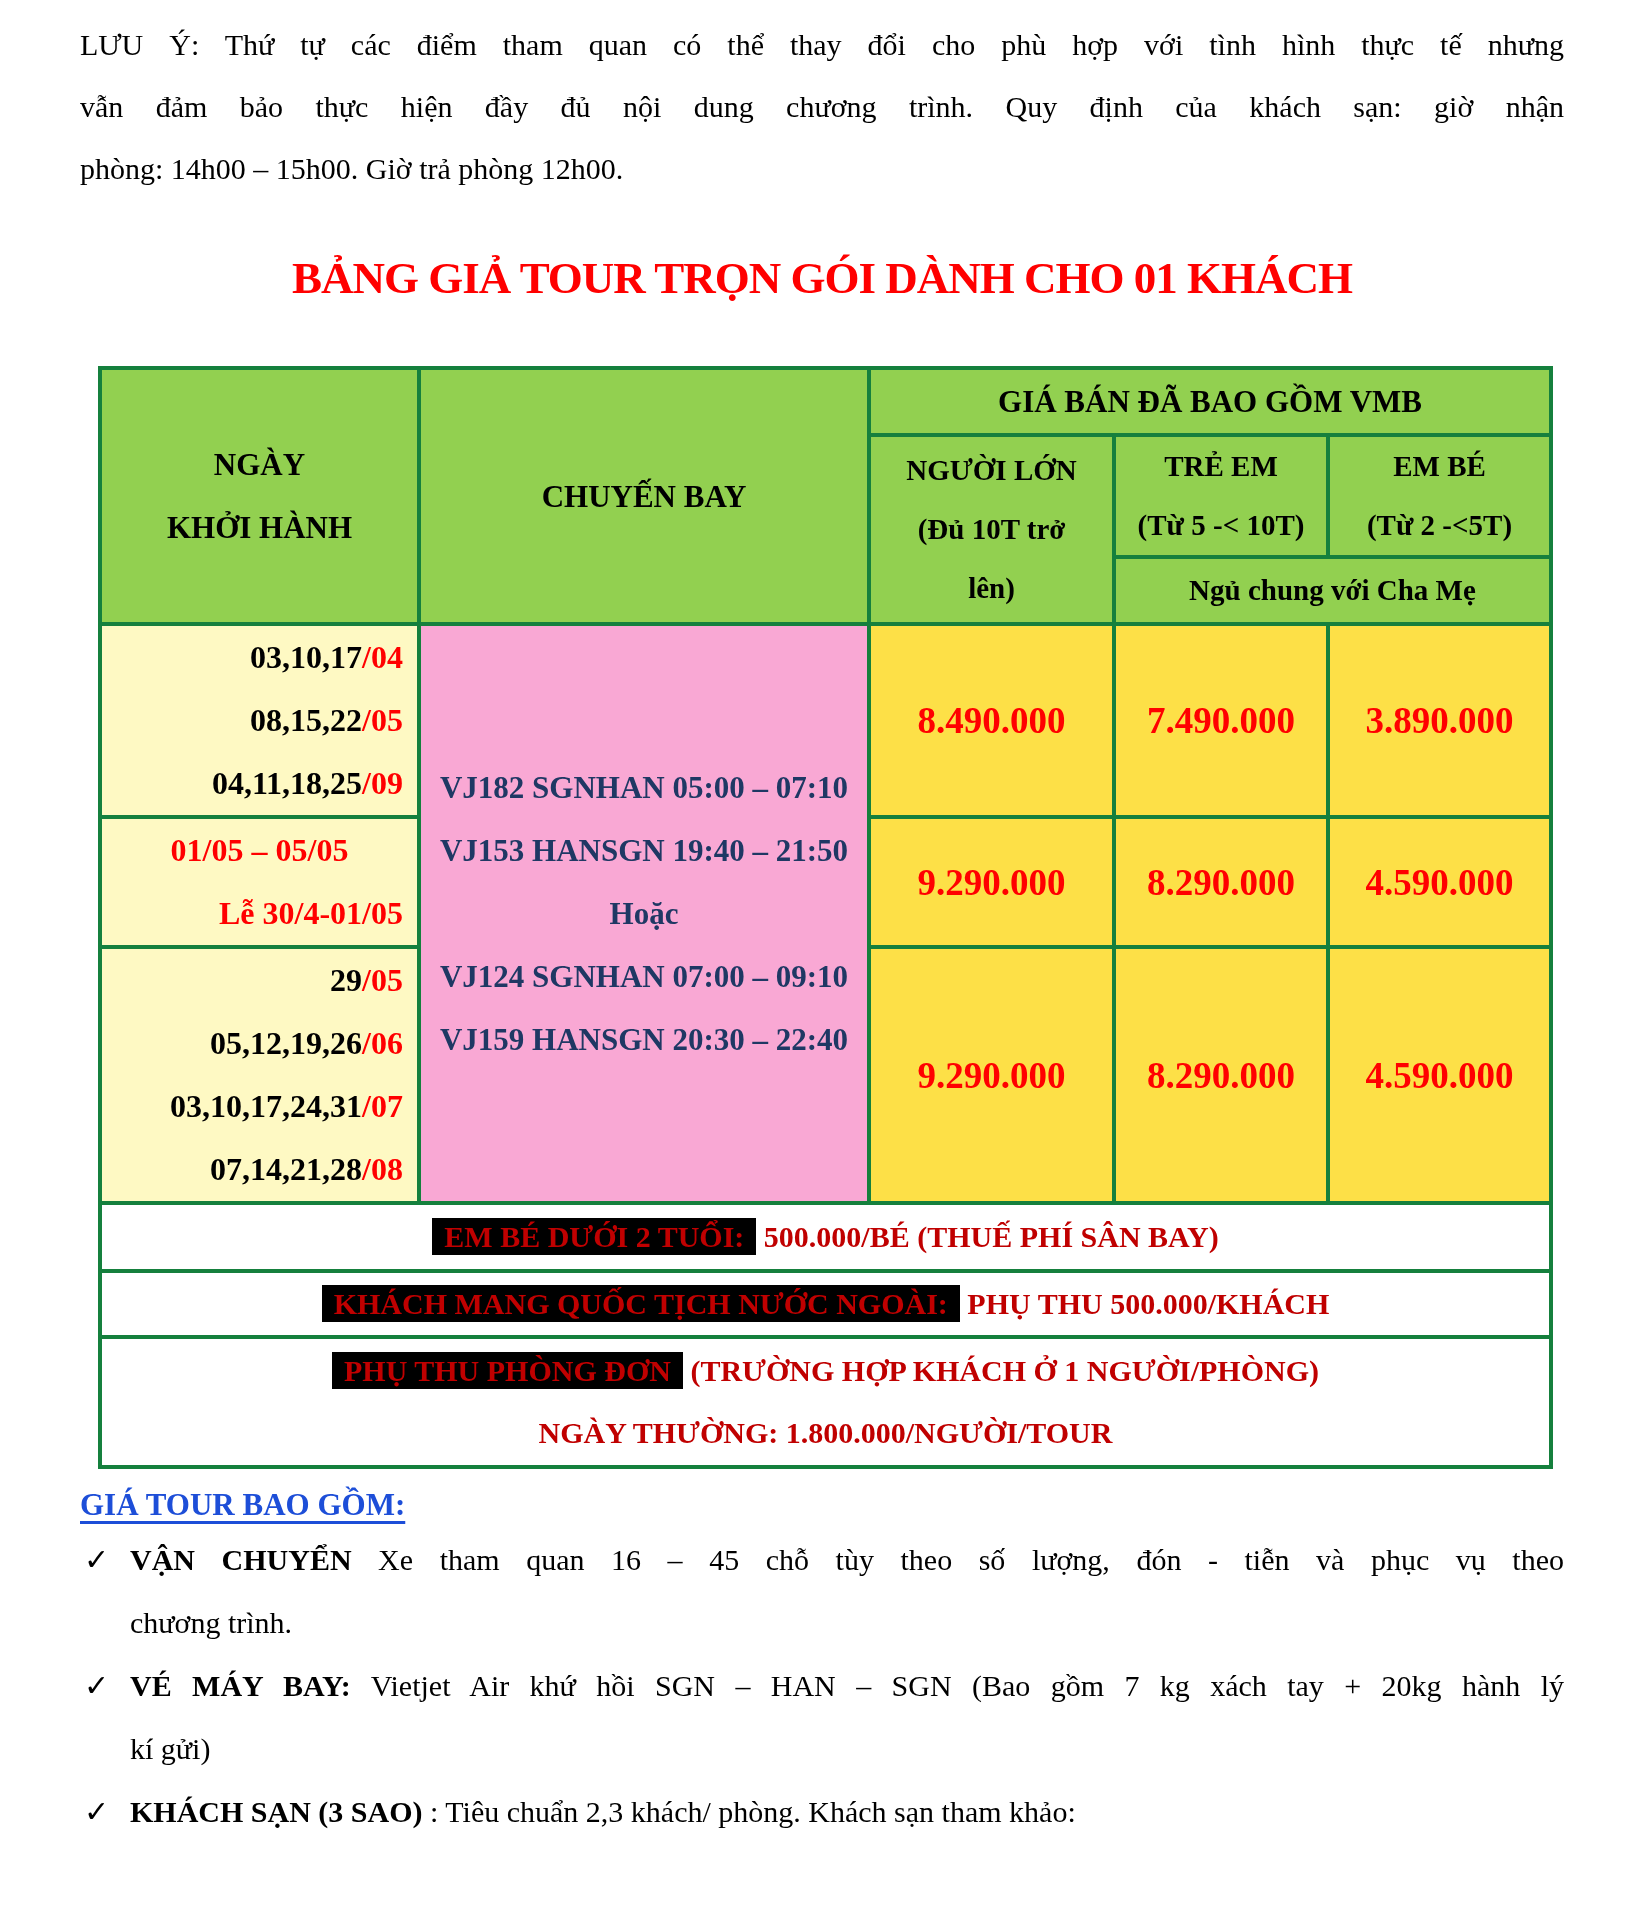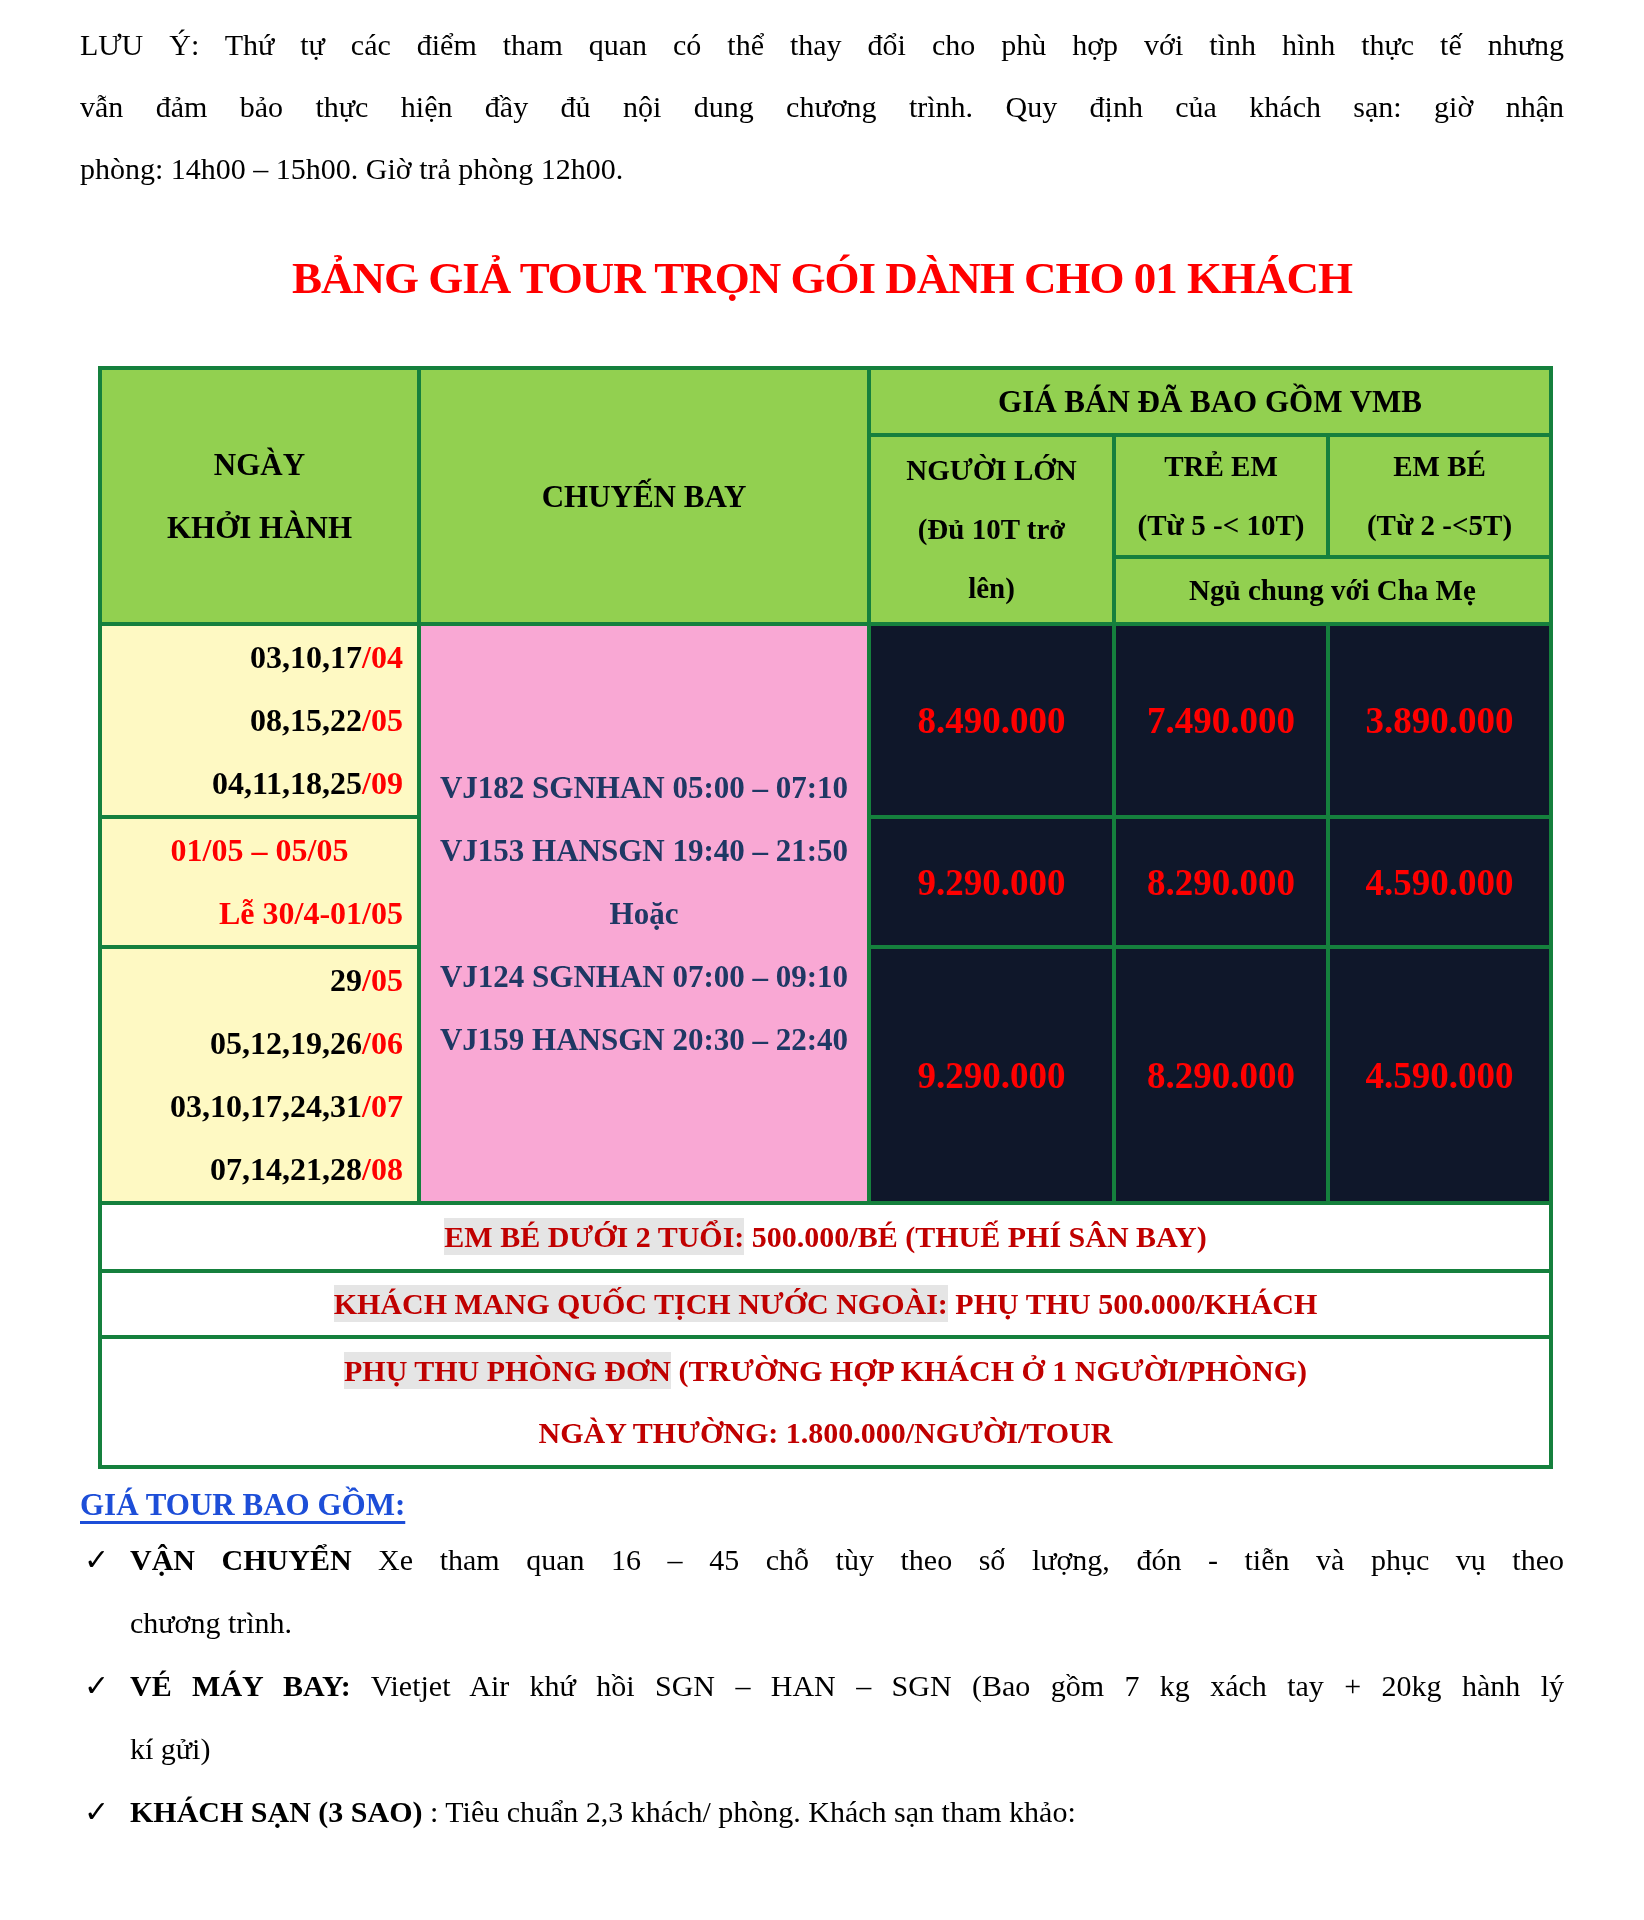--- a/index.html
+++ b/index.html
@@ -38,26 +38,26 @@
   tr.br1 { height:190px; } tr.br2 { height:128px; } tr.br3 { height:255px; }
   tr.fr1 { height:68px; }  tr.fr2 { height:65px; }  tr.fr3 { height:130px; }
 
   .datecell { background:#fef9c3; font-weight:700; font-size:32px; line-height:63px; color:#000; }
   .dline { text-align:right; padding-right:14px; }
   .dline.center { text-align:center; padding-right:0; }
   .red-part { color:#ff0000; }
 
   .flightcell { background:#f9a8d4; color:#1f3864; font-weight:700;
                 font-size:31px; line-height:63px; text-align:center; }
-  .pricecell  { background:#0f172a; color:#ff0000; font-weight:700;
+  .pricecell  { background:#fde047; color:#ff0000; font-weight:700;
                 font-size:37px; text-align:center; }
 
   .noterow td { background:#ffffff; color:#c00000; font-weight:700;
                 font-size:30px; line-height:62px; text-align:center; }
-  .hl { background:#e5e5e5; padding:2px 0; }
+  .hl { background:#000000; padding:2px 12px; }
 
   
   .inc-heading {
     margin-top:13px; color:#1d4ed8; font-weight:700; font-size:31px;
     line-height:46px; text-decoration:underline;
     text-underline-offset:6px; text-decoration-thickness:3px;
   }
   .inc-item { position:relative; margin-left:50px; margin-right:0;
               font-size:30px; line-height:63px; color:#000; }
   .check { position:absolute; left:-46px; top:0; font-size:30px; font-weight:400; }

